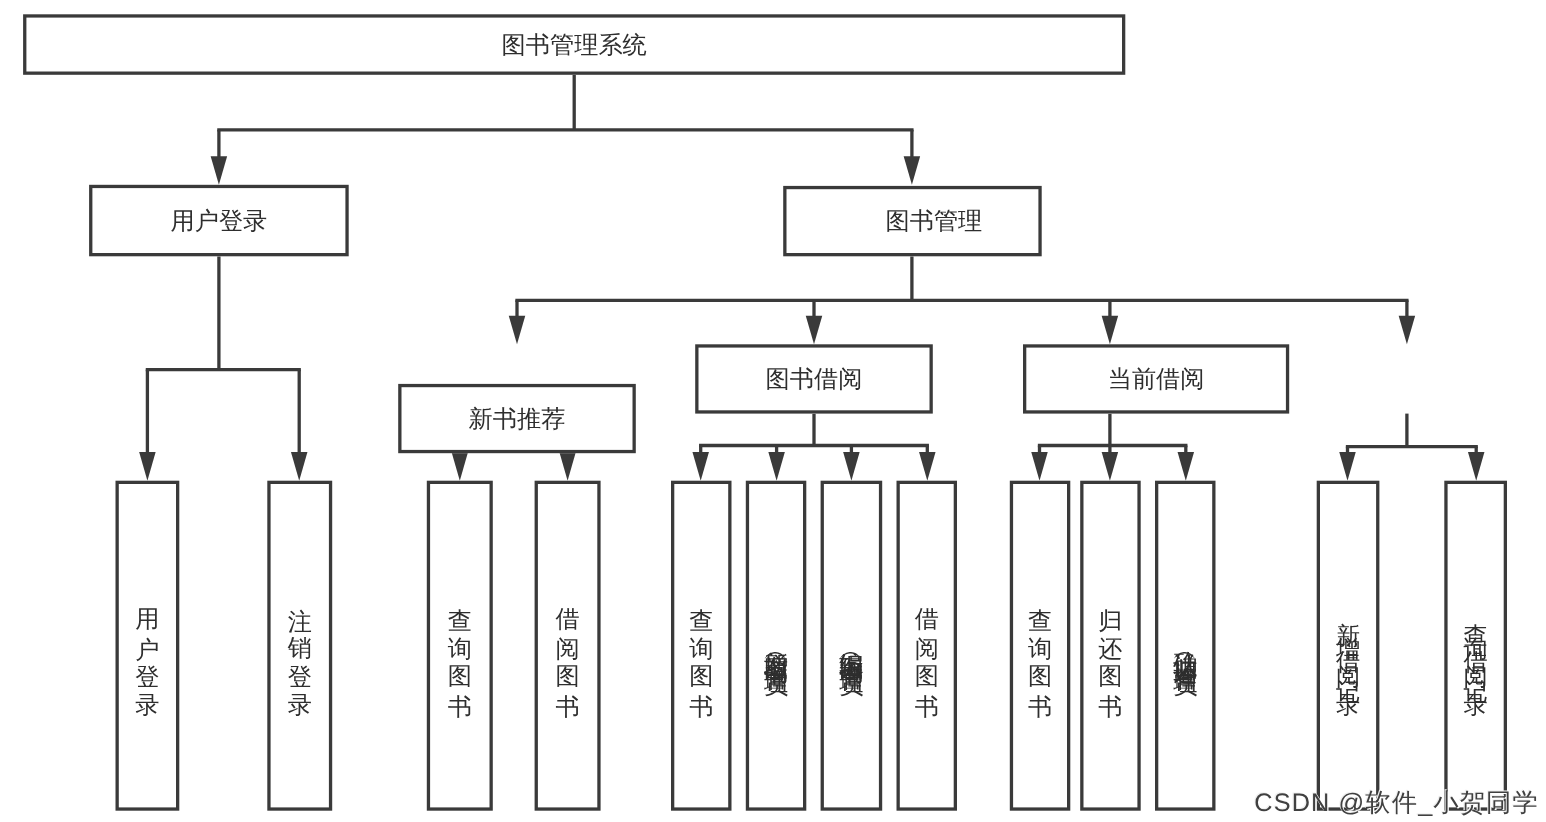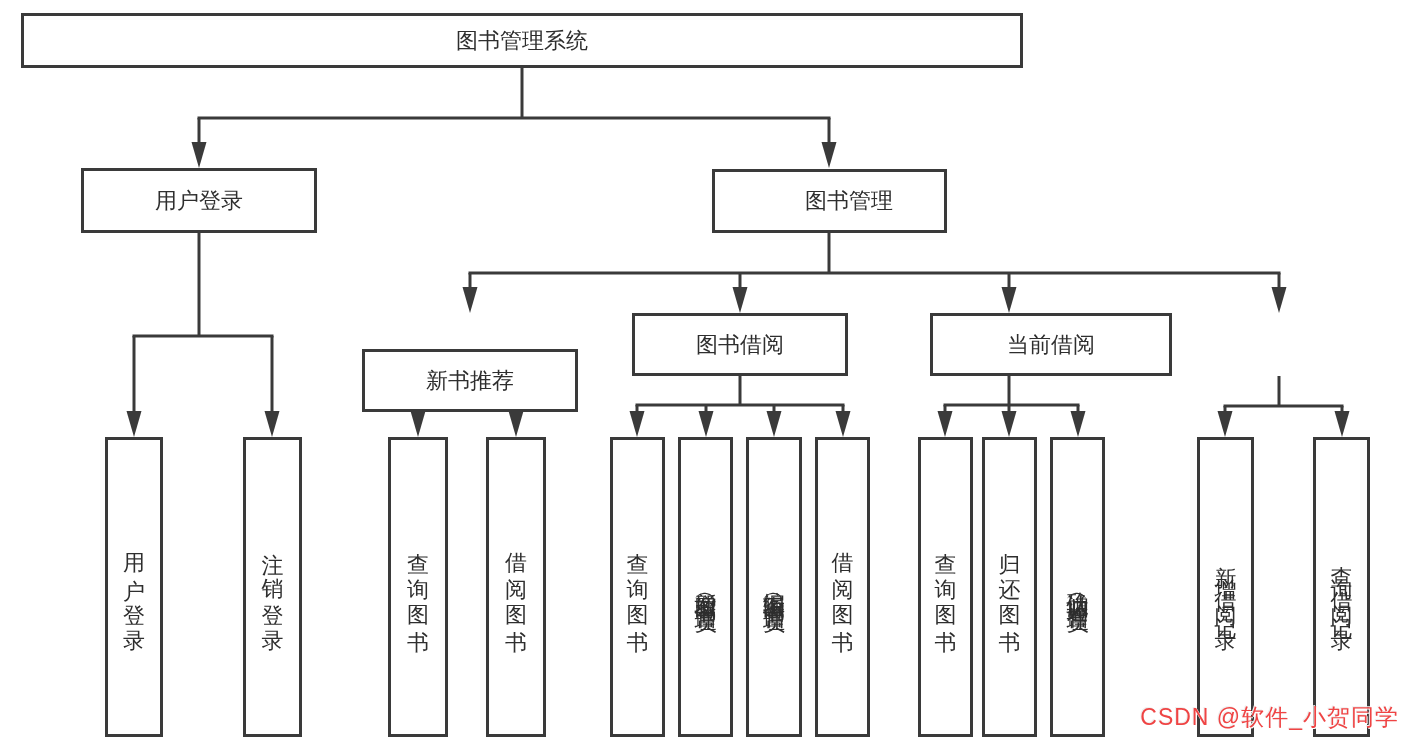--- a/index.html
+++ b/index.html
@@ -49,23 +49,23 @@
     writing-mode: vertical-lr;
     text-orientation: mixed;
     line-height: 1;
   }
   .node.vertical .label.v4 { letter-spacing: 26px; }
   .node.vertical .label.v6 { letter-spacing: 13px; }
   .node.vertical .label.v9 { letter-spacing: 3px;  }
   .watermark {
     position: absolute;
     right: 6px;
-    bottom: 14px;
+    bottom: 2px;
     font-size: 23px;
-    color: #ef4444;
+    color: #404040;
     text-shadow: 1px 1px 0 #ffffff, -1px -1px 0 #efefef;
     letter-spacing: 1px;
     white-space: nowrap;
     pointer-events: none;
   }
 </style>
 </head>
 <body>
 
 <div class="stage">

